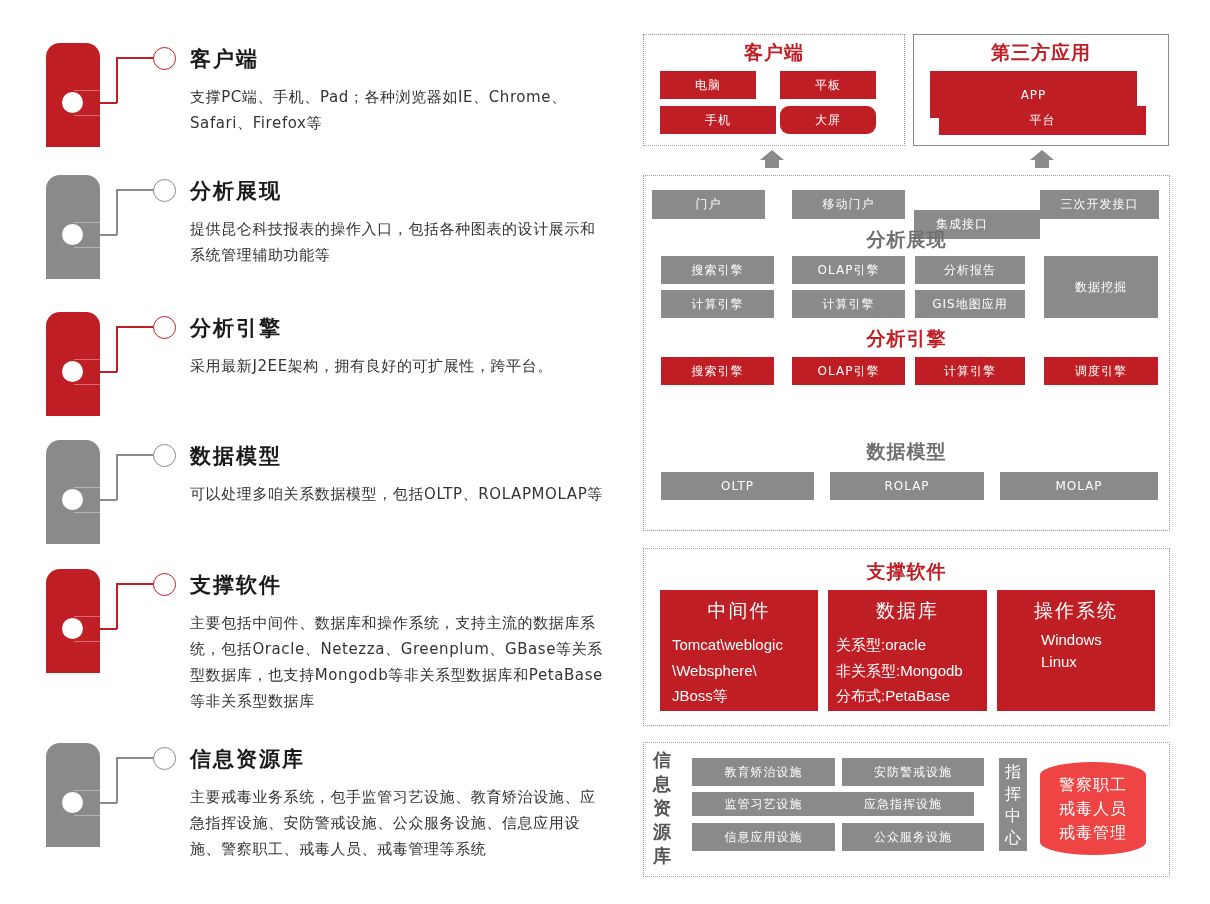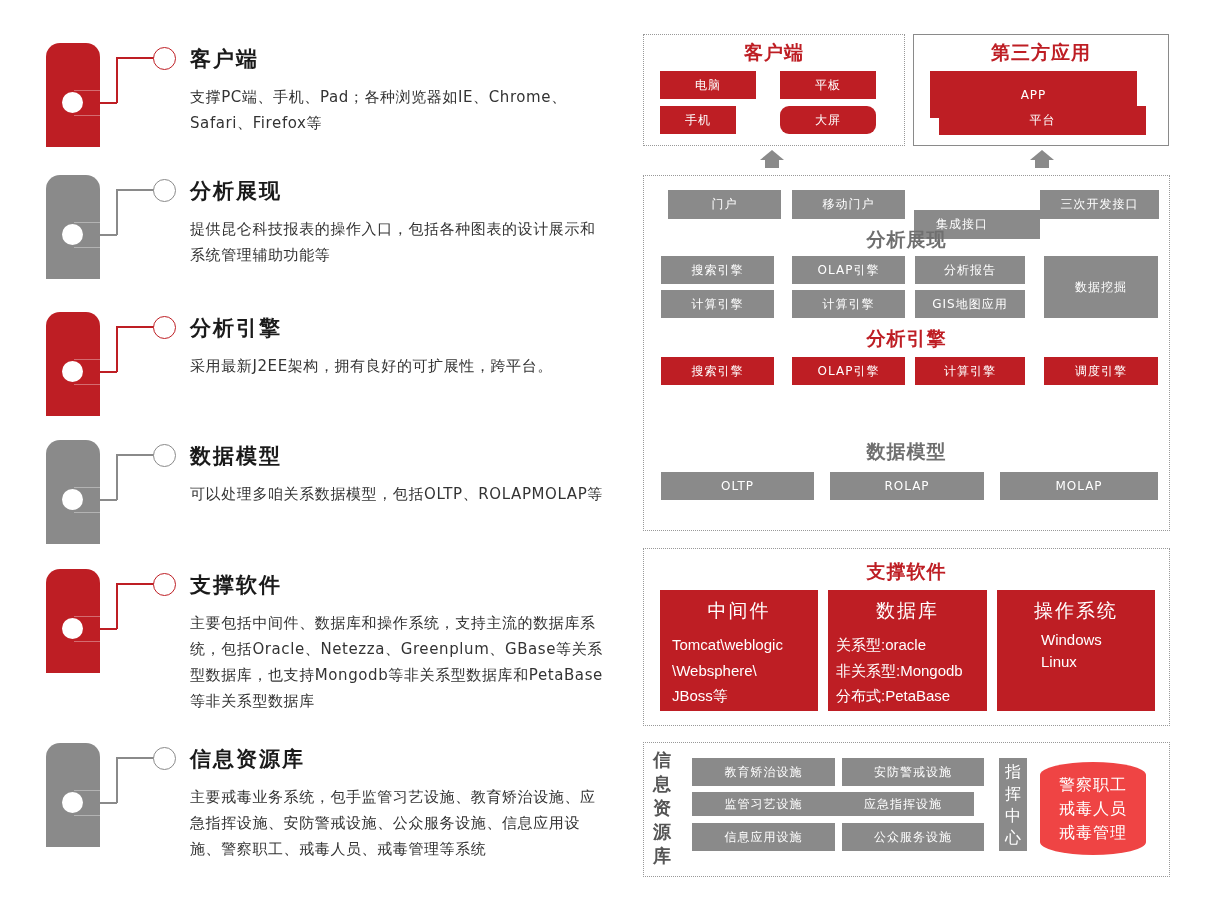--- a/index.html
+++ b/index.html
@@ -165,41 +165,41 @@
       </div>
     <div class="item-title">信息资源库</div>
     <div class="item-desc">主要戒毒业务系统，包手监管习艺设施、教育矫治设施、应急指挥设施、安防警戒设施、公众服务设施、信息应用设施、警察职工、戒毒人员、戒毒管理等系统</div>
   </div>
 </div>
 
 <div class="panel" style="left:643px; top:34px; width:262px; height:112px;">
   <div class="ptitle red" style="top:5px;">客户端</div>
   <div class="box red" style="left:16px; top:36px; width:96px; height:28px;">电脑</div>
   <div class="box red" style="left:136px; top:36px; width:96px; height:28px;">平板</div>
-  <div class="box red" style="left:16px; top:71px; width:76px; height:28px;">手机</div>
+  <div class="box red" style="left:16px; top:71px; width:116px; height:28px;">手机</div>
   <div class="box red" style="left:136px; top:71px; width:96px; height:28px;border-radius:9px;">大屏</div>
 </div>
 
 <div class="panel solid" style="left:913px; top:34px; width:256px; height:112px;">
   <div class="ptitle red" style="top:5px;">第三方应用</div>
   <div class="box red" style="left:16px; top:36px; width:207px; height:47px;">APP</div>
   <div class="box red" style="left:25px; top:71px; width:207px; height:29px;">平台</div>
 </div>
 
 <div class="arrow" style="left:760px; top:150px;">
     <div class="head"></div>
     <div class="stem"></div>
   </div>
 <div class="arrow" style="left:1030px; top:150px;">
     <div class="head"></div>
     <div class="stem"></div>
   </div>
 
 <div class="panel" style="left:643px; top:175px; width:527px; height:356px;">
-  <div class="box gray" style="left:24px; top:14px; width:113px; height:29px;">门户</div>
+  <div class="box gray" style="left:8px; top:14px; width:113px; height:29px;">门户</div>
   <div class="box gray" style="left:148px; top:14px; width:113px; height:29px;">移动门户</div>
   <div class="box gray" style="left:270px; top:14px; width:126px; height:29px; justify-content:flex-start; padding-left:22px;margin-top:20px;">集成接口</div>
   <div class="box gray" style="left:396px; top:14px; width:119px; height:29px;">三次开发接口</div>
 
   <div class="ptitle gray" style="top:51px;">分析展现</div>
 
   <div class="box gray" style="left:17px; top:80px; width:113px; height:28px;">搜索引擎</div>
   <div class="box gray" style="left:148px; top:80px; width:113px; height:28px;">OLAP引擎</div>
   <div class="box gray" style="left:271px; top:80px; width:110px; height:28px;">分析报告</div>
   <div class="box gray" style="left:17px; top:114px; width:113px; height:28px;">计算引擎</div>

